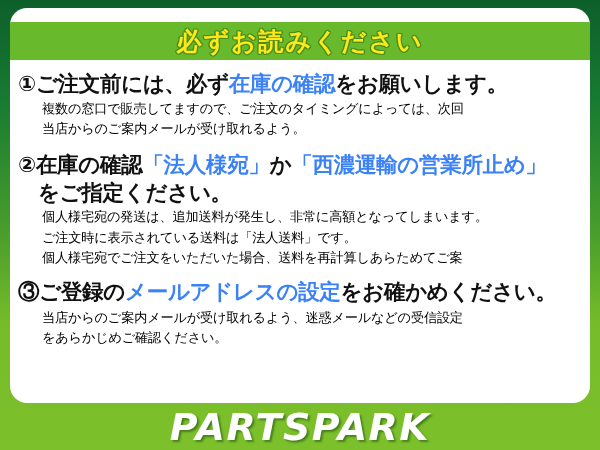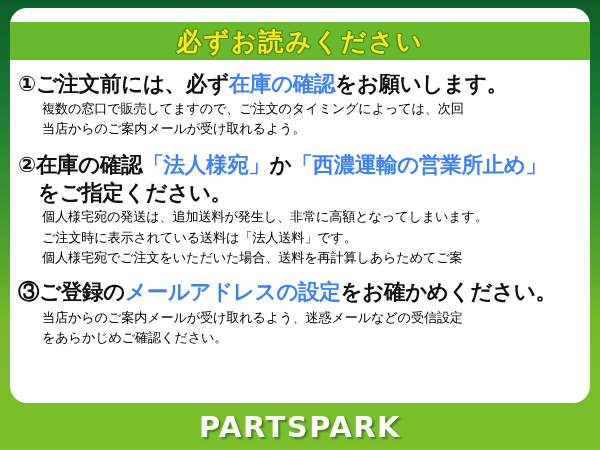--- a/index.html
+++ b/index.html
@@ -88,25 +88,26 @@
   
   .footer {
     position:absolute;
     left:0; bottom:0;
     width:600px; height:47px;
     display:flex;
     align-items:center;
     justify-content:center;
   }
   .brand {
-    font-size:29px;
+    font-size:38px;
     font-weight:bold;
     color:#ffffff;
     letter-spacing:1.5px;
     text-shadow:2px 2px 2px rgba(30,80,15,0.55);
+    font-style:italic;
   }
 </style>
 </head>
 <body>
 
 <div class="frame">
 
   <div class="card">
 
     <div class="header-band">

